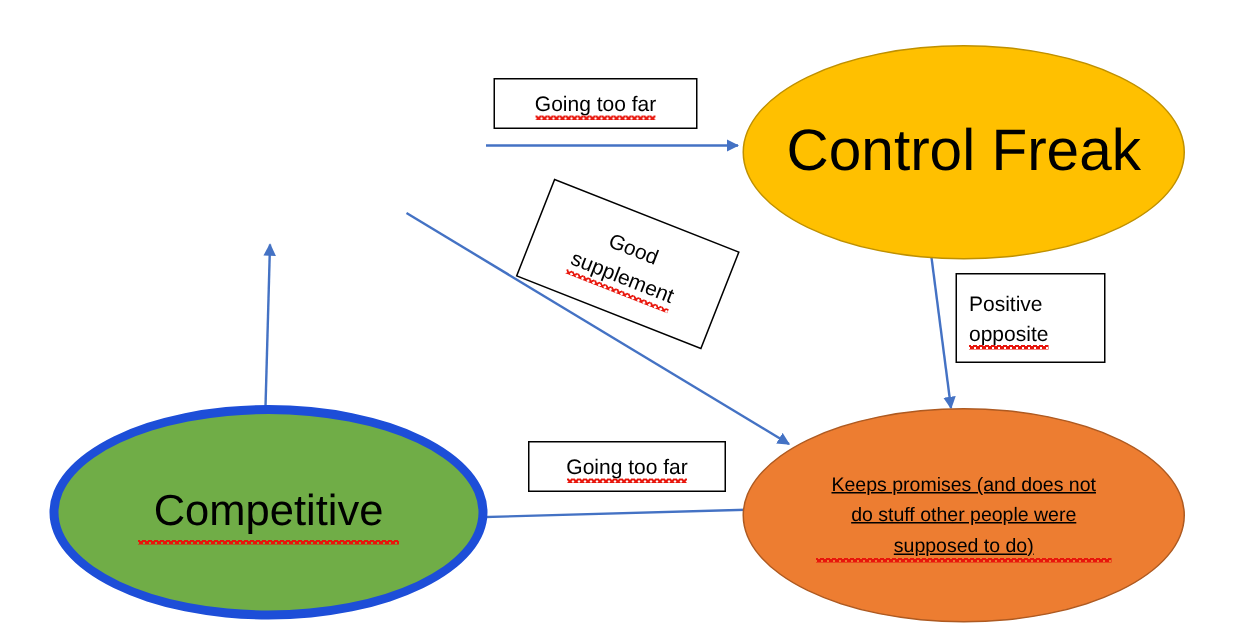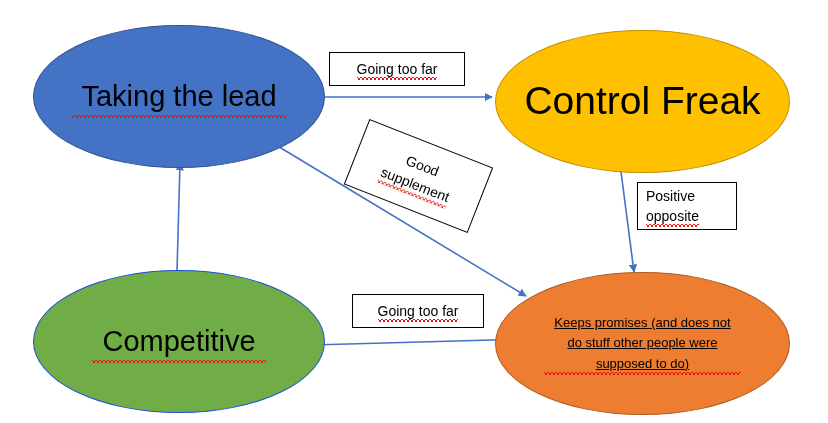--- a/index.html
+++ b/index.html
@@ -66,21 +66,21 @@
   #node-taking-the-lead .node-label { font-size: 29px; }
   #node-control-freak {
     left: 495px; top: 30px; width: 295px; height: 143px;
     background: #FFC000;
     border: 1px solid #bf9000;
   }
   #node-control-freak .node-label { font-size: 39px; }
   #node-competitive {
     left: 33px; top: 270px; width: 292px; height: 143px;
     background: #70AD47;
-    border: 1px solid #1d4ed8;
+    border: 6px solid #1d4ed8;
   }
   #node-competitive .node-label { font-size: 29px; }
   #node-keeps-promises {
     left: 495px; top: 272px; width: 295px; height: 143px;
     background: #ED7D31;
     border: 1px solid #ae5a21;
   }
   #node-keeps-promises .node-label { font-size: 13px; line-height: 1.55; text-decoration: underline; }
 
   .edge-label {
@@ -97,21 +97,21 @@
     white-space: pre-line;
     padding: 3px 8px;
   }
   #label-going-too-far-top { left: 329px; top: 52px; width: 136px; height: 34px; }
   #label-going-too-far-bottom { left: 352px; top: 294px; width: 132px; height: 34px; }
   #label-experiences-as-difficult {
     left: 50px; top: 193px; width: 120px; height: 56px;
     justify-content: flex-start; text-align: left;
   }
   #label-positive-opposite {
-    left: 637px; top: 182px; width: 100px; height: 48px;
+    left: 637px; top: 182px; width: 100px; height: 60px;
     justify-content: flex-start; text-align: left;
   }
   #label-good-supplement {
     left: 352px; top: 141px; width: 133px; height: 70px;
     transform: rotate(21.5deg);
     text-align: center;
     line-height: 1.40;
   }
 </style>
 </head>
@@ -130,23 +130,20 @@
 
     <line x1="271" y1="142" x2="526" y2="296" stroke="#4472C4" stroke-width="1.6" marker-end="url(#ah)"></line>
 
     <line x1="620" y1="164" x2="634" y2="272" stroke="#4472C4" stroke-width="1.6" marker-end="url(#ah)"></line>
 
     <line x1="636" y1="336" x2="312" y2="345" stroke="#4472C4" stroke-width="1.6" marker-end="url(#ah)"></line>
 
     <line x1="176" y1="307" x2="180" y2="163" stroke="#4472C4" stroke-width="1.6" marker-end="url(#ah)"></line>
   </svg>
 
-  <div class="node" id="node-taking-the-lead">
-    <span class="node-label sq">Taking the lead</span>
-  </div>
 
   <div class="node" id="node-control-freak">
     <span class="node-label">Control Freak</span>
   </div>
 
   <div class="node" id="node-competitive">
     <span class="node-label sq">Competitive</span>
   </div>
 
   <div class="node" id="node-keeps-promises">

